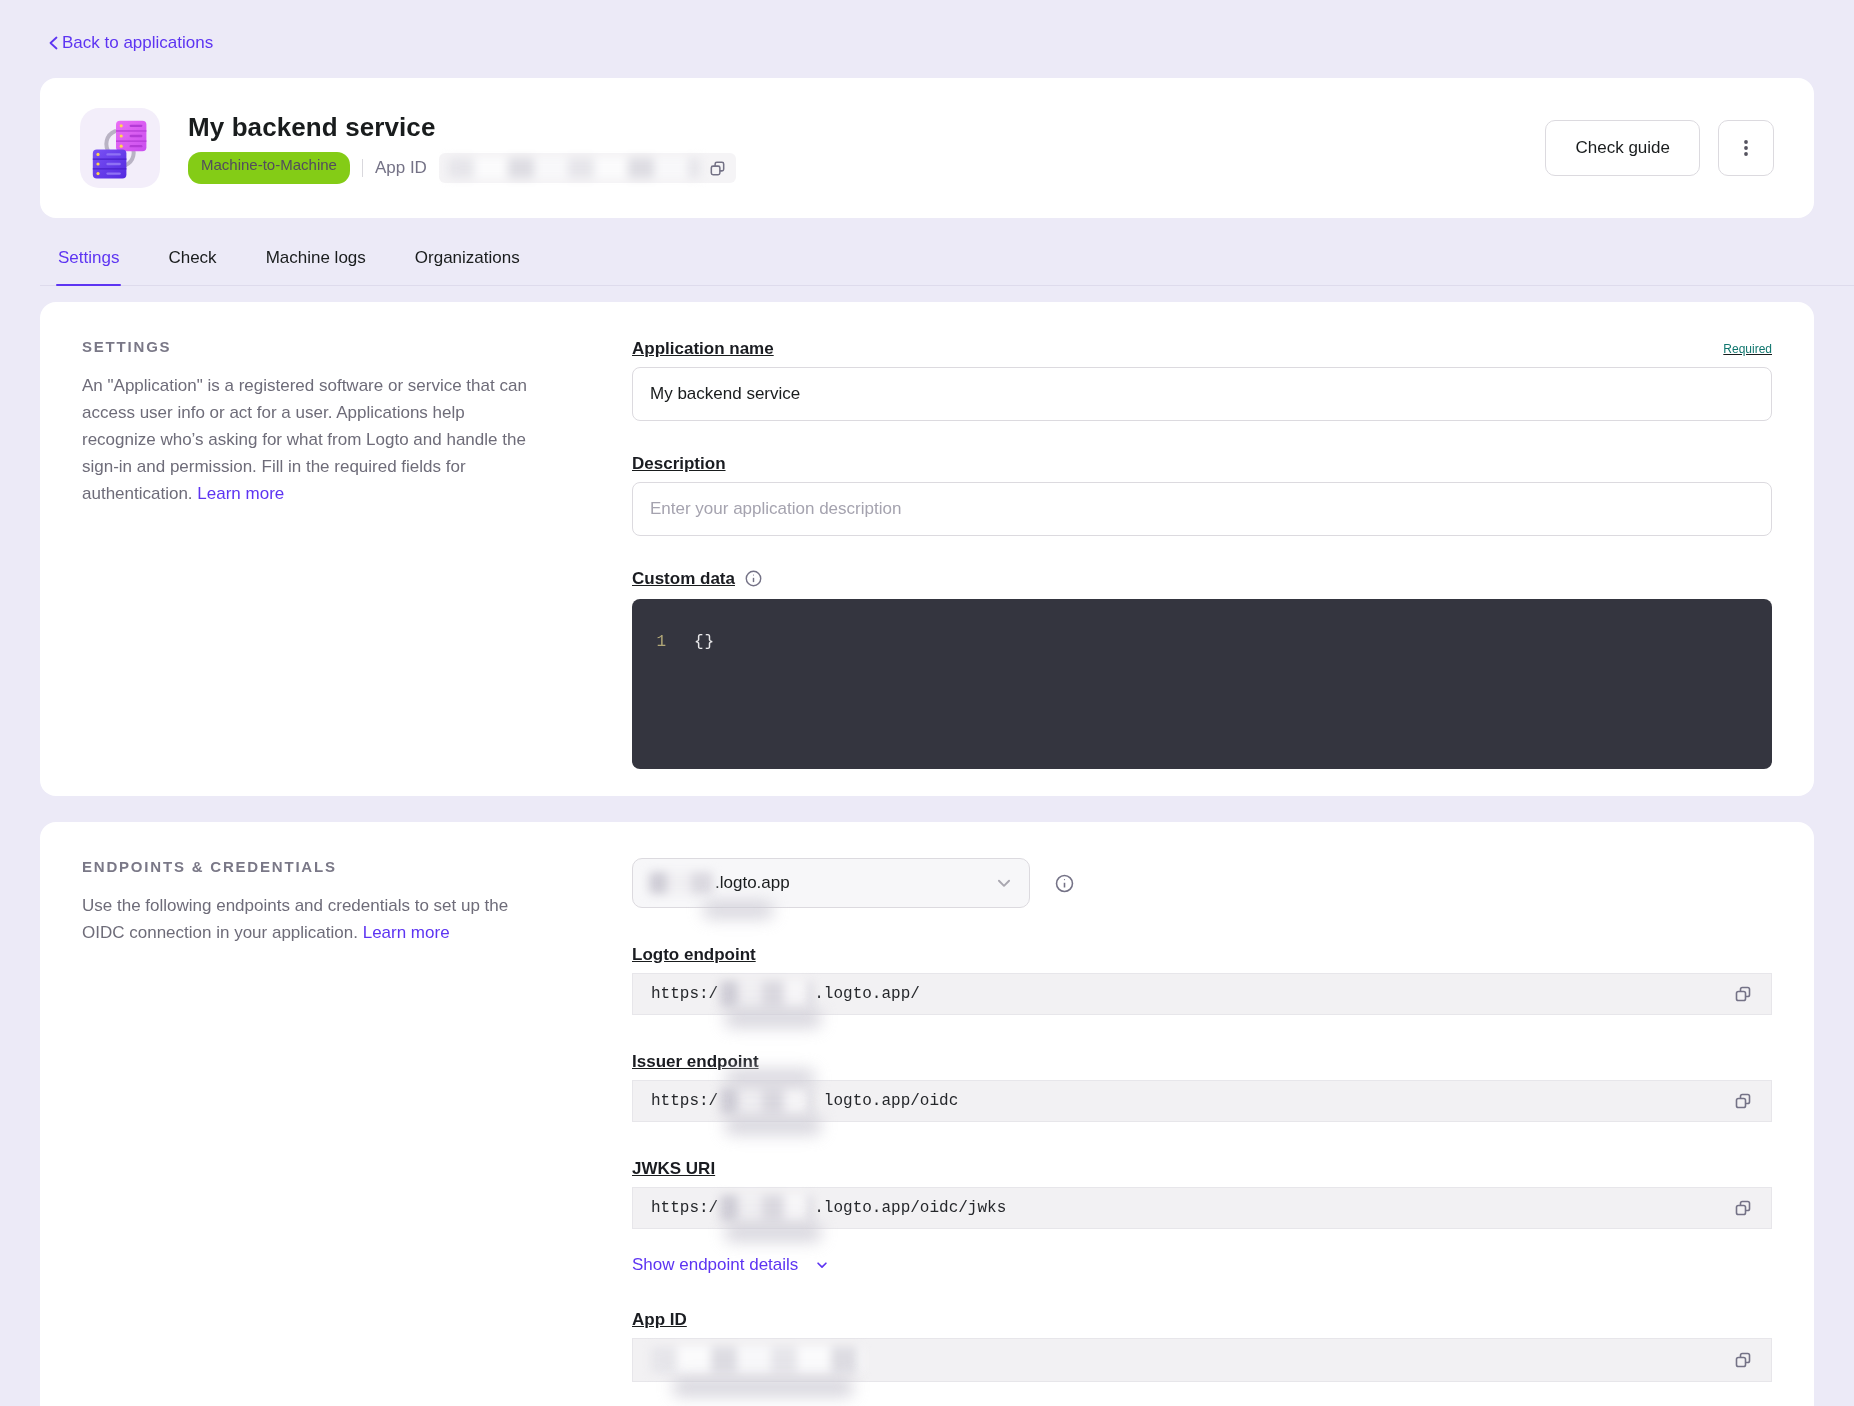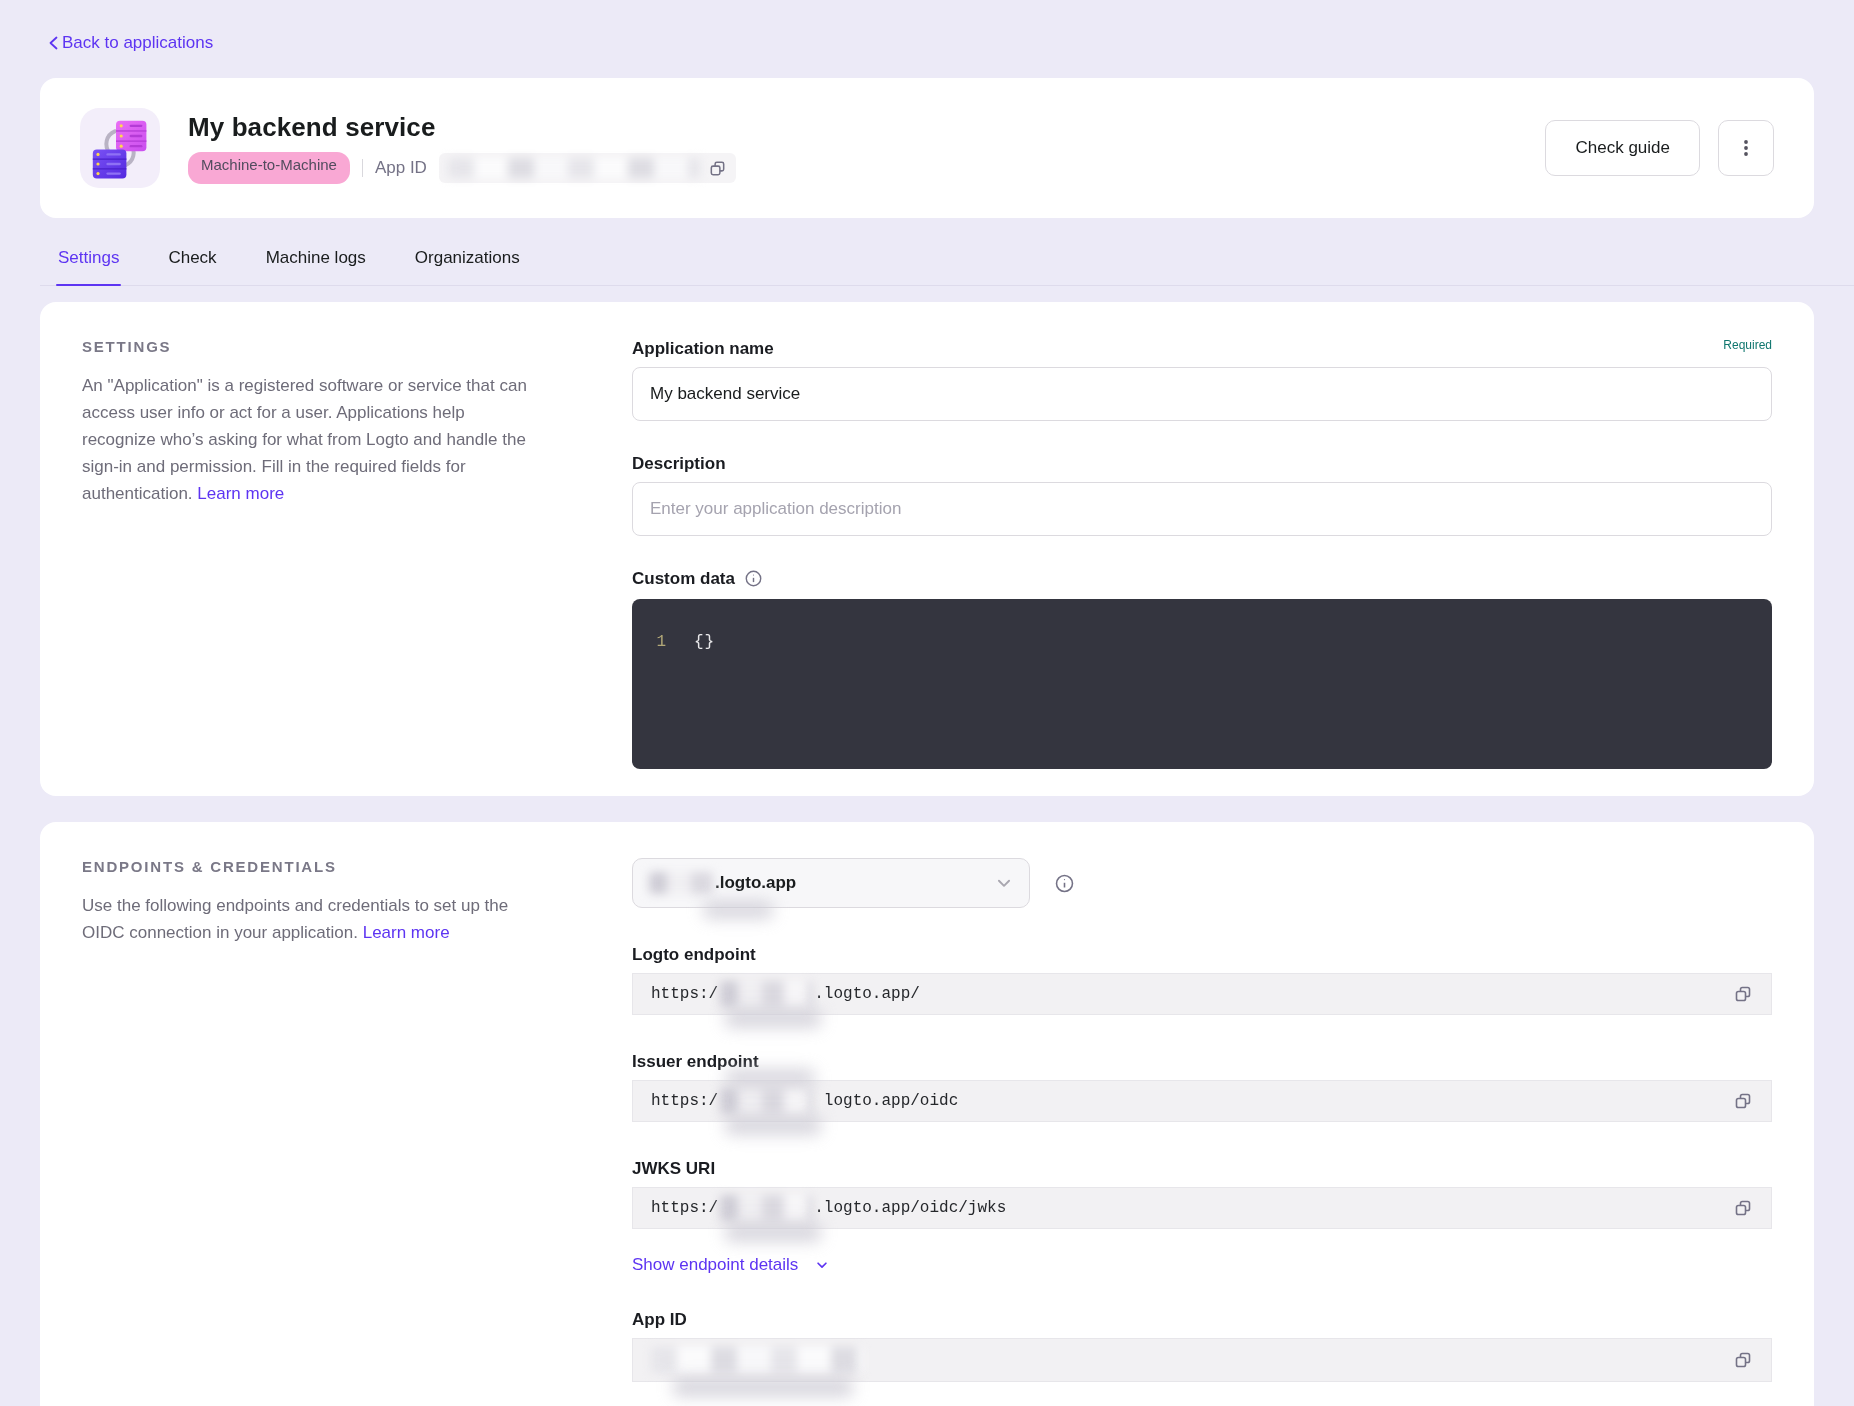--- a/index.html
+++ b/index.html
@@ -23,21 +23,21 @@
   
   .header-card {
     background:#fff; border-radius:16px; height:140px;
     display:flex; align-items:center; padding:0 40px; gap:28px;
   }
   .app-icon { width:80px; height:80px; flex:0 0 80px; }
   .head-info { display:flex; flex-direction:column; gap:9px; }
   .page-title { font-size:26px; font-weight:700; color:#191c1d; letter-spacing:.1px; }
   .meta-row { display:flex; align-items:center; gap:12px; }
   .badge {
-    background:#f9a8d4; color:#524c5e; font-size:15px; font-weight:500;
+    background:#84cc16; color:#524c5e; font-size:15px; font-weight:500;
     height:32px; line-height:26px; padding:0 13px; border-radius:13px;
   }
   .vdiv { width:1px; height:18px; background:#d9d8dd; }
   .appid-label { color:#747286; font-size:17px; }
   .appid-pill {
     display:flex; align-items:center; gap:8px; position:relative;
     background:#f5f4f6; border-radius:6px; padding:5px 9px;
   }
   .head-actions { margin-left:auto; display:flex; gap:18px; align-items:center; }
   .btn {
@@ -78,21 +78,21 @@
   .section-title {
     font-size:15px; font-weight:700; letter-spacing:1.8px; color:#7a7887;
     margin-bottom:17px;
   }
   .section-desc { font-size:17px; line-height:27px; color:#6e6c79; }
   .link { color:#5d34f2; text-decoration:none; cursor:pointer; }
 
   
   .fgroup { margin-top:32px; }
   .fgroup:first-child { margin-top:0; }
-  .label-row { display:flex; justify-content:space-between; margin-bottom:8px; height:21px; }
+  .label-row { display:flex; align-items:center; justify-content:space-between; margin-bottom:8px; height:21px;text-decoration:underline; }
   .flabel { font-size:17px; font-weight:600; color:#1a1c21; display:flex; align-items:center; gap:9px; }
   .required { font-size:12px; color:#0f766e; font-weight:400; }
   .text-input {
     width:100%; height:54px; border:1px solid #dcdadf; border-radius:8px;
     font-family:inherit; font-size:17px; color:#191c1d; padding:0 17px;
     outline:none; background:#fff;
   }
   .text-input::placeholder { color:#a5a3af; }
 
   
@@ -102,21 +102,21 @@
     padding-top:34px; display:flex; align-items:flex-start;
   }
   .editor .ln { color:#b2a878; width:34px; text-align:right; flex:0 0 34px; }
   .editor .code { color:#e8e8ea; margin-left:28px; letter-spacing:1px; }
 
   
   .select-row { display:flex; align-items:center; gap:24px; }
   .select {
     width:398px; height:50px; background:#f7f7f9; border:1px solid #dcdadf;
     border-radius:10px; display:flex; align-items:center; padding:0 16px;
-    font-size:17px; color:#191c1d; cursor:pointer; position:relative;font-weight:bold;
+    font-size:17px; color:#191c1d; cursor:pointer; position:relative;
   }
   .select .chev { margin-left:auto; }
   .info-btn { background:none; border:none; cursor:pointer; display:flex; padding:0; }
 
   .mono-field {
     position:relative; height:42px; background:#f2f1f3; border:1px solid #e7e6ea;
     border-radius:0; display:flex; align-items:center; padding:0 18px;
   }
   .mono-text {
     font-family:"Liberation Mono","DejaVu Sans Mono",monospace; font-size:16px;

